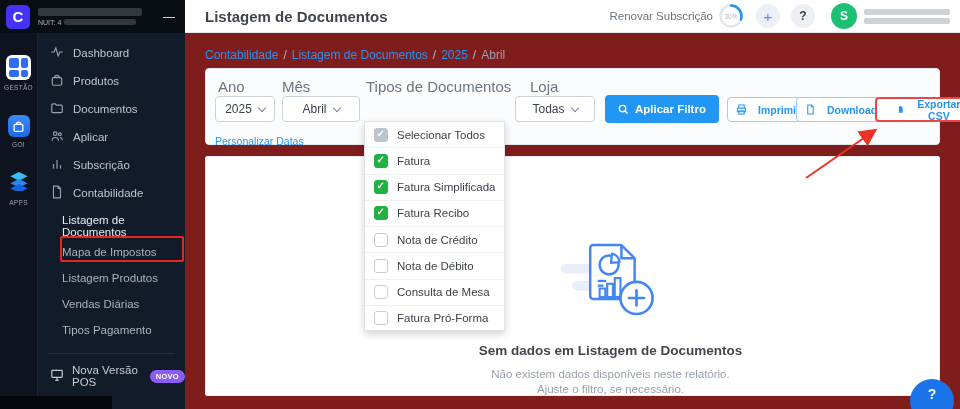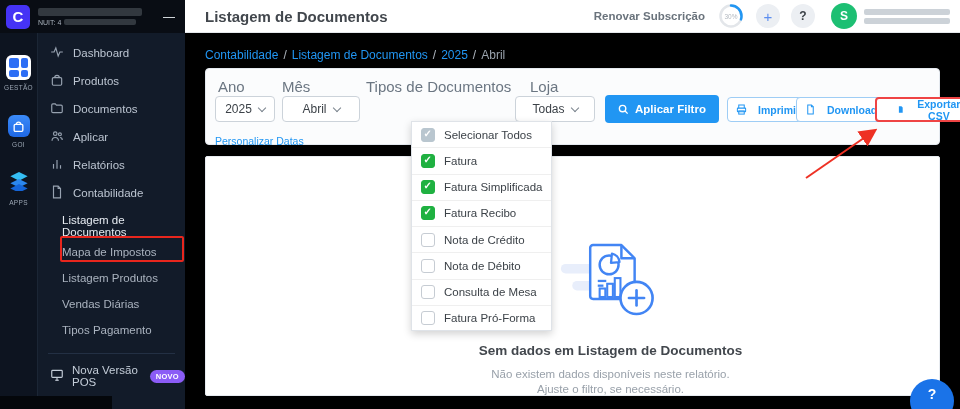--- a/index.html
+++ b/index.html
@@ -30,48 +30,48 @@
   .smi { height:26px; padding-left:24px; color:#aab3bf; font-size:11.5px; display:flex; align-items:center; cursor:pointer; }
   .smi.active { color:#e7ecf2; }
   .menu-divider { border-top:1px solid #233044; margin:10px 10px 8px 10px; }
   .pos-item { display:flex; align-items:center; gap:8px; padding-left:12px; height:28px; color:#c4cdd8; font-size:11.5px; cursor:pointer; }
   .novo-badge { background:#8b5cf6; color:#fff; font-size:7.5px; font-weight:bold; padding:2px 6px; border-radius:8px; letter-spacing:.3px; }
   .sb-bottom-dark { position:absolute; left:0; bottom:0; width:112px; height:13px; background:#04070b; }
 
   
   #main-header { position:absolute; left:185px; top:0; right:0; height:33px; background:#fff; border-bottom:1px solid #e4e7eb; display:flex; align-items:center; padding:0 10px 0 20px; }
   .page-title { font-size:15px; font-weight:bold; color:#42474d; flex:1; }
-  .renew { font-size:11.5px; color:#6a737c; margin-right:12px; cursor:pointer;font-weight:bold; }
+  .renew { font-size:11.5px; color:#6a737c; margin-right:4px; cursor:pointer; }
   .hdr-circle { width:24px; height:24px; border-radius:50%; background:#eceff3; display:flex; align-items:center; justify-content:center; margin-left:11px; cursor:pointer; font-size:13px; }
   .plus { color:#5b8def; font-size:15px; }
   .ques { color:#3c4248; font-weight:bold; font-size:12px; }
   .avatar { width:26px; height:26px; border-radius:50%; background:#1dbf73; color:#fff; font-weight:bold; font-size:12px; display:flex; align-items:center; justify-content:center; margin-left:16px; cursor:pointer; }
   .user-redact { margin-left:7px; }
   .user-redact div { width:86px; height:6px; border-radius:2px; background:#ccd2d8; margin:3px 0; }
 
   
-  #content { position:absolute; left:185px; top:33px; right:0; bottom:0; background:#000000; }
+  #content { position:absolute; left:185px; top:33px; right:0; bottom:0; background:#7f1d1d; }
   .breadcrumb { position:absolute; left:20px; top:15px; font-size:12px; color:#b0b8c0; }
   .breadcrumb .lnk { color:#2196f3; cursor:pointer; }
   .breadcrumb .cur { color:#9aa3ad; }
   .breadcrumb .sep { margin:0 5px; color:#b0b8c0; }
 
   .filter-card { position:absolute; left:20px; top:35px; width:735px; height:77px; background:#fbfcfd; border:1px solid #e4e9ef; border-radius:4px; }
   .f-label { position:absolute; font-size:15px; color:#6b7682; top:9px; }
   .sel { position:absolute; top:27px; height:26px; background:#fff; border:1px solid #ccd3da; border-radius:4px; display:flex; align-items:center; justify-content:center; gap:7px; font-size:12px; color:#3c4248; cursor:pointer; }
   .chev { width:6px; height:6px; border-right:1.5px solid #7a838d; border-bottom:1.5px solid #7a838d; transform:rotate(45deg); margin-top:-3px; }
   .tri { width:0; height:0; border-left:4px solid transparent; border-right:4px solid transparent; border-top:5px solid #555c64; }
   .multisel { justify-content:space-between; padding:0 9px; }
   .link { position:absolute; left:9px; top:58px; font-size:10.5px; color:#2196f3; cursor:pointer;margin-top:8px; }
   .btn-primary { position:absolute; left:399px; top:26px; height:28px; padding:0 13px; background:#2196f3; color:#fff; border:none; border-radius:4px; font-size:11.5px; font-weight:bold; display:flex; align-items:center; gap:6px; cursor:pointer; font-family:inherit; }
   .btn-outline { position:absolute; top:28px; height:25px; background:#fff; border:1px solid #9ecdf5; border-radius:4px; color:#2196f3; font-size:10.5px; font-weight:bold; display:flex; align-items:center; gap:11px; padding:0 8px; cursor:pointer; font-family:inherit; }
   .btn-csv { border:2px solid #ef4444;padding-left:20px; }
 
   
-  .dropdown { position:absolute; left:179px; top:88px; width:141px; height:210px; background:#fff; border:1px solid #dfe3e8; box-shadow:0 3px 8px rgba(0,0,0,.18); z-index:50; overflow:hidden;margin-left:47px; }
+  .dropdown { position:absolute; left:179px; top:88px; width:141px; height:210px; background:#fff; border:1px solid #dfe3e8; box-shadow:0 3px 8px rgba(0,0,0,.18); z-index:50; overflow:hidden; }
   .dd-row { height:26.25px; display:flex; align-items:center; gap:9px; padding-left:9px; border-bottom:1px solid #efefef; cursor:pointer; }
   .dd-label { font-size:11.5px; color:#3c4248; }
   .cb { width:14px; height:14px; border-radius:3px; border:1.5px solid #c6ccd3; background:#fff; position:relative; flex:0 0 auto; cursor:pointer; }
   .cb.checked { background:#1fb141; border-color:#1fb141; }
   .cb.partial { background:#b9c6cf; border-color:#b9c6cf; }
   .cb.checked::after, .cb.partial::after { content:"\2713"; position:absolute; left:1.5px; top:-1px; color:#fff; font-size:10px; font-weight:bold; }
 
   
   .data-card { position:absolute; left:20px; top:123px; width:735px; height:240px; background:#fff; border:1px solid #e7ebf0; border-radius:2px; }
   .empty-wrap { position:absolute; left:0; right:0; top:82px; text-align:center; transform:translateX(38px); }
@@ -161,21 +161,21 @@
               <path d="M17 14.5c2.5 0 4 2 4 4.5"></path>
             </svg></span>
         <span>Aplicar</span>
       </div>
       <div class="mi">
         <span><svg width="14" height="14" viewBox="0 0 24 24" fill="none" stroke="#97a2b0" stroke-width="2">
               <line x1="6" y1="20" x2="6" y2="12"></line>
               <line x1="12" y1="20" x2="12" y2="5"></line>
               <line x1="18" y1="20" x2="18" y2="14"></line>
             </svg></span>
-        <span>Relatórios</span>
+        <span>Subscrição</span>
       </div>
       <div class="mi">
         <span><svg width="14" height="14" viewBox="0 0 24 24" fill="none" stroke="#97a2b0" stroke-width="2">
               <path d="M6 2h8l4 4v16H6z"></path>
               <polyline points="14,2 14,6 18,6"></polyline>
             </svg></span>
         <span>Contabilidade</span>
       </div>
 
       <div class="smi active" style="margin-top:6px;">

